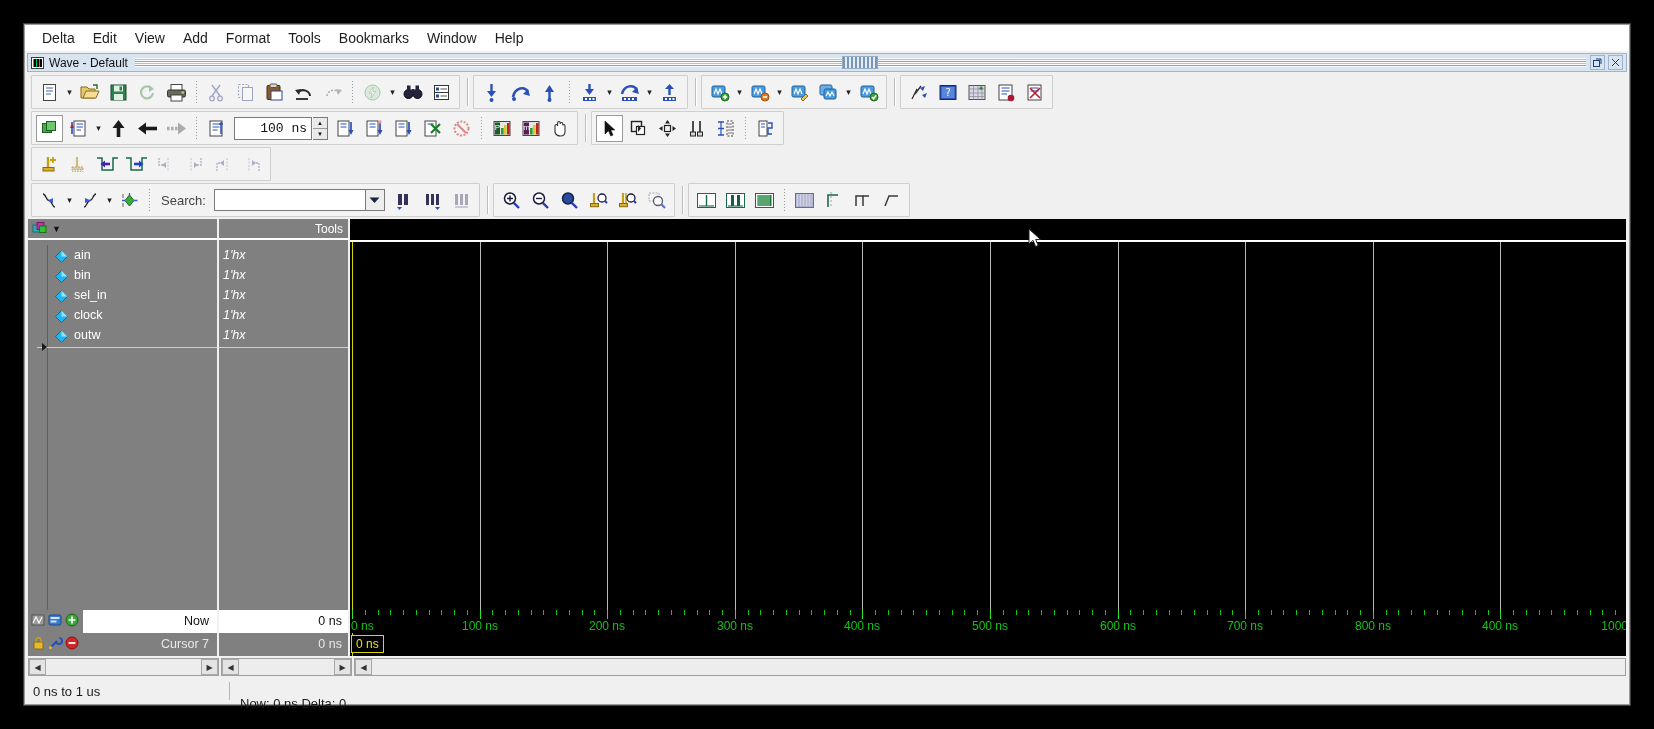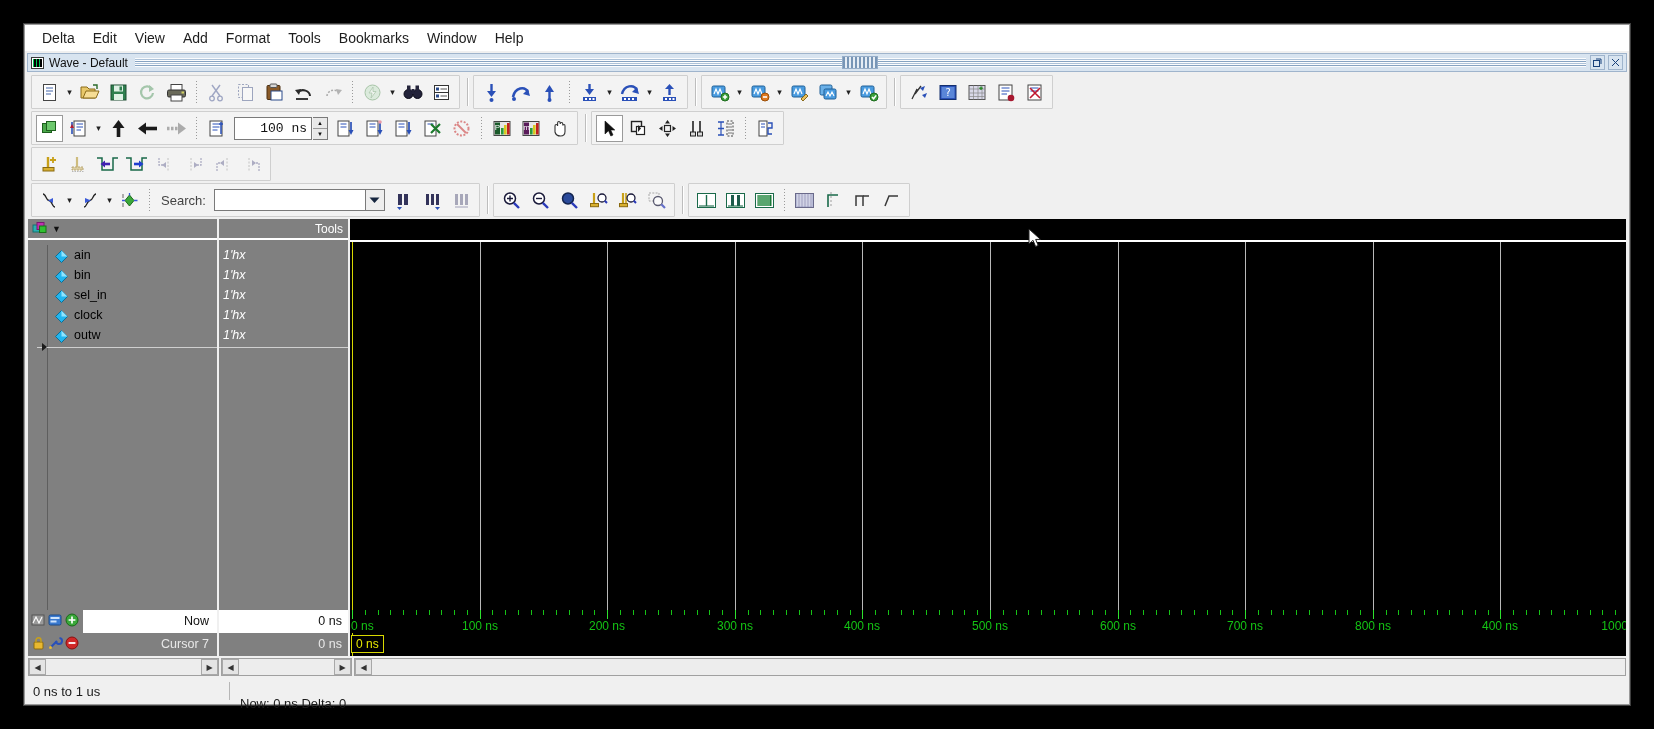--- a/index.html
+++ b/index.html
@@ -230,21 +230,21 @@
   .hdr.right { justify-content: flex-end; padding-right: 5px; }
   .hdr-icon {
     width: 18px; height: 15px; margin-left: 4px; position: relative;
   }
   .sig-list { flex: 1 1 auto; position: relative; padding-top: 5px; overflow: hidden; }
   .sig-row {
     height: 20px; display: flex; align-items: center;
     padding-left: 27px;
   }
   .sig-diamond { width: 13px; height: 13px; margin-right: 6px; flex:0 0 auto; }
-  .sig-name { font-size: 12.5px; color: #000000; white-space: nowrap; }
+  .sig-name { font-size: 12.5px; color: #ffffff; white-space: nowrap; }
   .sig-tree-line {
     position: absolute; left: 19px; top: 5px; bottom: 0;
     width: 1px; background: #5e5e5e;
   }
   .sig-underline {
     position: absolute; left: 9px; right: 0; top: 107px;
     height: 1px; background: #cfcfcf;
   }
   .sig-anchor {
     position: absolute; left: 14px; top: 103px;

